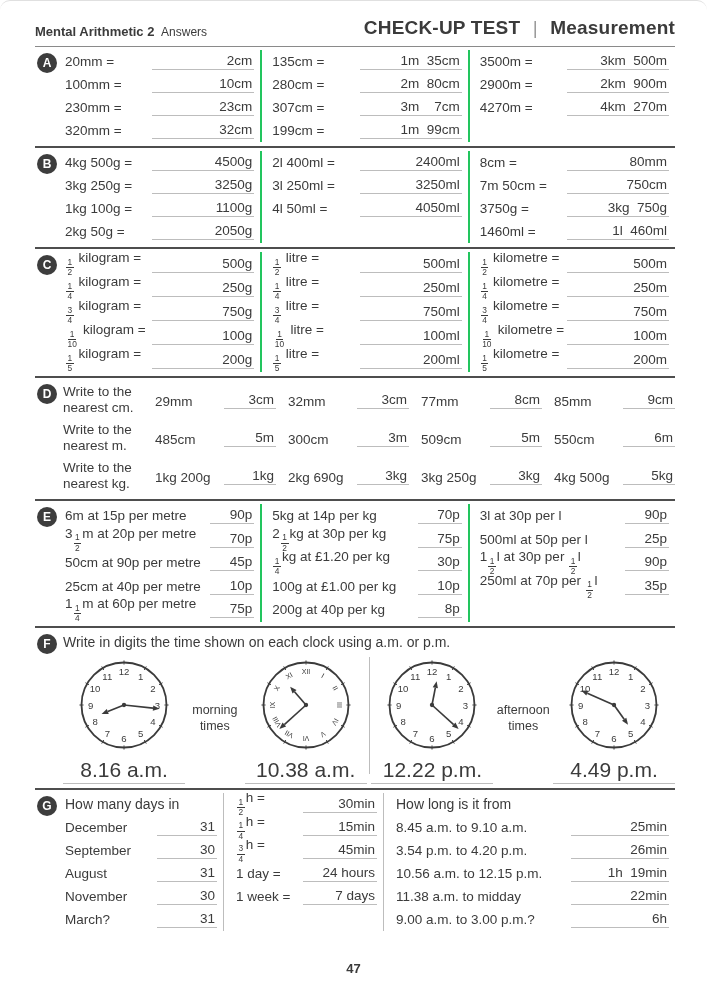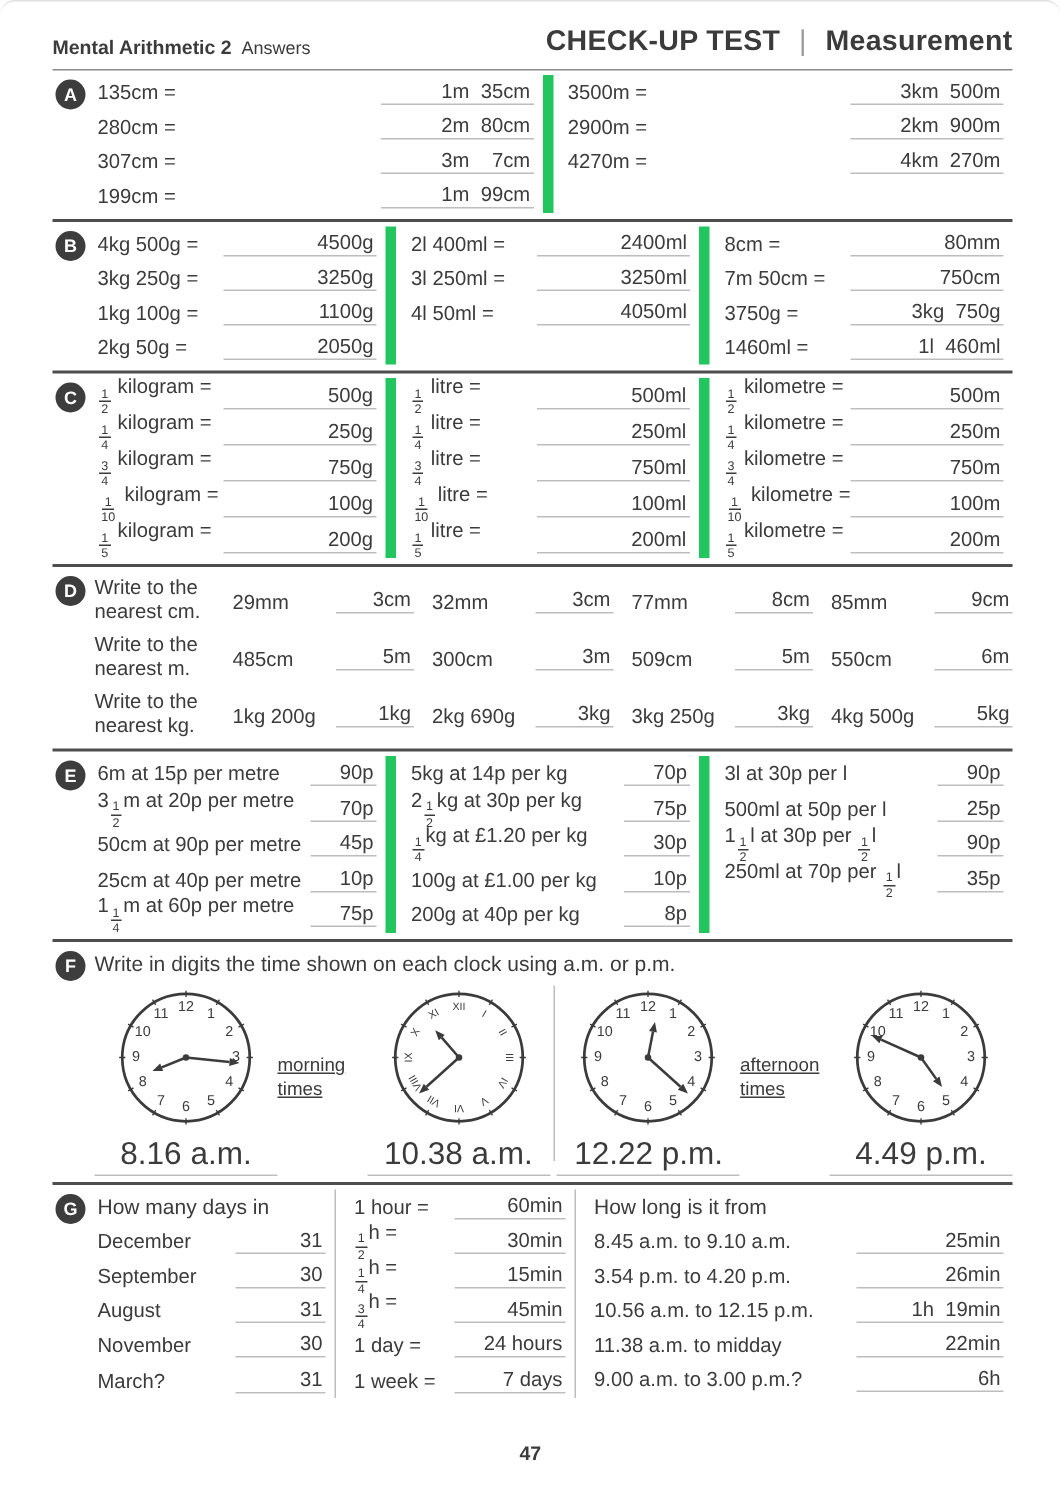--- a/index.html
+++ b/index.html
@@ -28,21 +28,21 @@
   .section { display:flex; align-items:flex-start; }
   .rule { border-top:2px solid #4e4e4e; }
   .badge { flex:0 0 20px; width:20px; height:20px; border-radius:50%;
            background:#3d3d3d; color:#fff; font-weight:700; font-size:12px;
            display:flex; align-items:center; justify-content:center;
            margin:3px 6px 0 2px; }
   .sec-body { flex:1; min-width:0; }
   .cols3 { display:flex; }
   .qa-col { flex:1; display:flex; flex-direction:column; padding:0 6px 0 10px; }
   .qa-col:first-child { padding-left:2px; }
-  .qa-col + .qa-col { border-left:7px solid #22c55e; }
+  .qa-col + .qa-col { border-left:2px solid #22c55e; }
   .qa-row { display:flex; align-items:center; height:23px; }
   .secC .qa-row { height:24px; }
   .q { white-space:pre; }
   .ans { margin-left:auto; text-align:right; white-space:pre;
          border-bottom:1px solid #bdbdbd; padding:0 2px 1px 10px; }
   .secA .ans, .secB .ans, .secC .ans { min-width:102px; }
   .pad-v { padding:3px 0 4px 0; }
   
   .frac { display:inline-flex; flex-direction:column; align-items:center;
           vertical-align:-0.32em; font-size:0.62em; line-height:1.12;
@@ -61,28 +61,28 @@
   .secE .qa-row { height:23.5px; }
   .secE .ans { min-width:44px; }
   
   .f-instr { height:22px; display:flex; align-items:center; font-size:14px; }
   .clock-row { display:flex; align-items:center; justify-content:space-between;
                margin-top:2px; }
   .clock-block { display:flex; flex-direction:column; align-items:center; width:128px; }
   .clock-svg { width:100px; height:100px; }
   .clock-ans { margin-top:3px; font-size:21px; text-align:center;
                border-bottom:1px solid #bdbdbd; width:122px; padding-bottom:1px; }
-  .group-label { width:78px; text-align:left; font-size:12.5px; line-height:1.25;text-decoration:underline; }
+  .group-label { width:78px; text-align:center; font-size:12.5px; line-height:1.25; }
   .f-divider { width:1px; align-self:stretch; background:#bdbdbd; margin:2px 2px 10px 2px; }
   
   .g-cols { display:flex; }
   .g-col { display:flex; flex-direction:column; padding:0 6px 0 12px; }
   .g-col:first-child { padding-left:2px; }
   .g-col + .g-col { border-left:1px solid #bdbdbd; }
-  .g1 { flex:0 0 160px;justify-content:space-between; }
+  .g1 { flex:0 0 160px; }
   .g2 { flex:0 0 160px; }
   .g3 { flex:1; }
   .g-head { height:23px; display:flex; align-items:center; font-size:14px; }
   .g-col .qa-row { height:23.2px; }
   .g1 .ans { min-width:60px; }
   .g2 .ans { min-width:74px; }
   .g3 .ans { min-width:98px; }
   
   .footer { position:absolute; bottom:24px; left:0; width:100%;
             text-align:center; font-weight:700; font-size:13px; }
@@ -100,20 +100,39 @@
     <div class="hdr-right">
       <span>CHECK-UP TEST</span>
       <span class="sep">|</span>
       <span>Measurement</span>
     </div>
   </div>
 
   <div class="section pad-v">
     <div class="badge">A</div>
     <div class="sec-body cols3 secA">
+      <div class="qa-col">
+
+      <div class="qa-row">
+            <span class="q">20mm =</span>
+            <span class="ans">2cm</span>
+          </div>
+          <div class="qa-row">
+            <span class="q">100mm =</span>
+            <span class="ans">10cm</span>
+          </div>
+          <div class="qa-row">
+            <span class="q">230mm =</span>
+            <span class="ans">23cm</span>
+          </div>
+          <div class="qa-row">
+            <span class="q">320mm =</span>
+            <span class="ans">32cm</span>
+          </div>
+        </div>
       <div class="qa-col">
 
       <div class="qa-row">
             <span class="q">135cm =</span>
             <span class="ans">1m  35cm</span>
           </div>
           <div class="qa-row">
             <span class="q">280cm =</span>
             <span class="ans">2m  80cm</span>
           </div>
@@ -621,24 +640,20 @@
             </div>
             <div class="qa-row">
               <span class="q">March?</span>
               <span class="ans">31</span>
             </div>
           </div>
       </div>
       <div class="g-col g2">
         <div>
 
-        <div class="qa-row">
-              <span class="q">1 hour =</span>
-              <span class="ans">60min</span>
-            </div>
             <div class="qa-row">
               <span class="q"><span class="frac"><span class="fn">1</span><span class="fd">2</span></span>h =</span>
               <span class="ans">30min</span>
             </div>
             <div class="qa-row">
               <span class="q"><span class="frac"><span class="fn">1</span><span class="fd">4</span></span>h =</span>
               <span class="ans">15min</span>
             </div>
             <div class="qa-row">
               <span class="q"><span class="frac"><span class="fn">3</span><span class="fd">4</span></span>h =</span>

